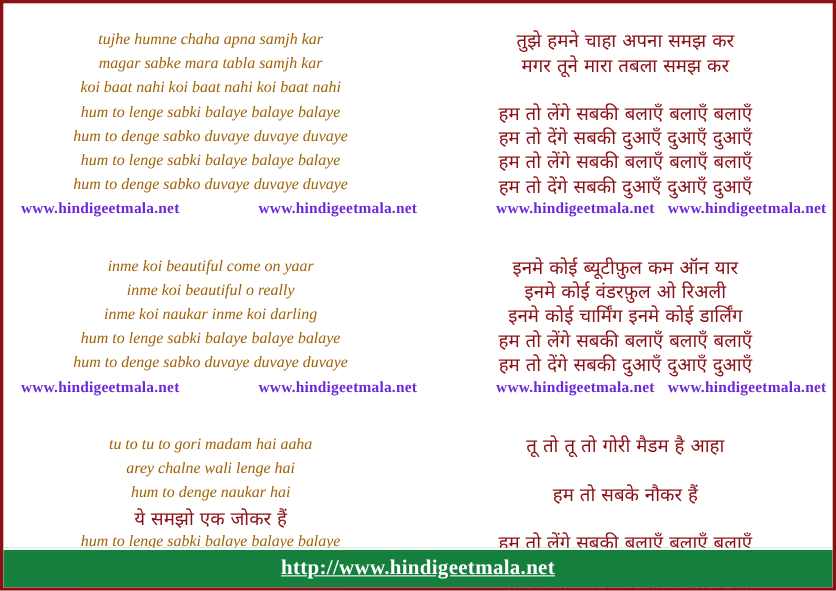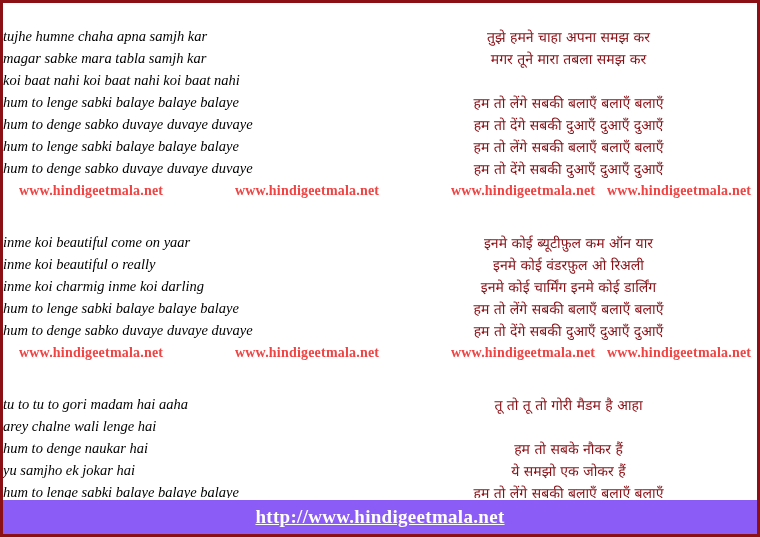--- a/index.html
+++ b/index.html
@@ -29,62 +29,62 @@
   }
   .line {
     position: relative;
     display: flex;
     width: 100%;
     height: 22px;
     align-items: center;
   }
   .col-left {
     width: 50%;
-    text-align: left;
+    text-align: center;
     font-style: italic;
     font-size: 14.5px;
-    color: #000000;
+    color: #a16207;
     white-space: nowrap;
     font-family: "Liberation Serif", serif;
   }
   .col-right {
     width: 50%;
     text-align: center;
-    font-size: 14px;
+    font-size: 17px;
     color: #8a1016;
     white-space: nowrap;
     font-family: "DejaVu Sans", sans-serif;
   }
   .stanza-gap { height: 26px; }
   .watermark-row {
     position: relative;
     height: 26px;
     width: 100%;
     overflow: hidden;
   }
   .watermark-row .wm {
     position: absolute;
     top: 4px;
     font-family: "Liberation Serif", serif;
     font-weight: bold;
     font-size: 14px;
-    color: #ef4444;
+    color: #6d28d9;
     letter-spacing: 0.2px;
     white-space: nowrap;
   }
   .wm1 { left: 16px; }
   .wm2 { left: 232px; }
   .wm3 { left: 448px; }
   .wm4 { left: 604px; }
   .footer {
     position: absolute;
     left: 0; bottom: 0;
     width: 754px;
     height: 36px;
-    background: #8b5cf6;
+    background: #15803d;
     display: flex;
     align-items: center;
     justify-content: center;
     border-top: 2px solid #ffffff;
   }
   .footer a {
     color: #ffffff;
     font-family: "Liberation Serif", serif;
     font-weight: bold;
     font-size: 19px;
@@ -141,21 +141,21 @@
     <div class="stanza">
       <div class="line">
         <div class="col-left">inme koi beautiful come on yaar</div>
         <div class="col-right">इनमे कोई ब्यूटीफ़ुल कम ऑन यार</div>
       </div>
       <div class="line">
         <div class="col-left">inme koi beautiful o really</div>
         <div class="col-right">इनमे कोई वंडरफ़ुल ओ रिअली</div>
       </div>
       <div class="line">
-        <div class="col-left">inme koi charmig inme koi darling</div>
+        <div class="col-left">inme koi naukar inme koi darling</div>
         <div class="col-right">इनमे कोई चार्मिंग इनमे कोई डार्लिंग</div>
       </div>
       <div class="line">
         <div class="col-left">hum to lenge sabki balaye balaye balaye</div>
         <div class="col-right">हम तो लेंगे सबकी बलाएँ बलाएँ बलाएँ</div>
       </div>
       <div class="line">
         <div class="col-left">hum to denge sabko duvaye duvaye duvaye</div>
         <div class="col-right">हम तो देंगे सबकी दुआएँ दुआएँ दुआएँ</div>
       </div>
@@ -176,21 +176,20 @@
         <div class="col-right">तू तो तू तो गोरी मैडम है आहा</div>
       </div>
       <div class="line">
         <div class="col-left">arey chalne wali lenge hai</div>
       </div>
       <div class="line">
         <div class="col-left">hum to denge naukar hai</div>
         <div class="col-right">हम तो सबके नौकर हैं</div>
       </div>
       <div class="line">
-        <div class="col-left">yu samjho ek jokar hai</div>
         <div class="col-right">ये समझो एक जोकर हैं</div>
       </div>
       <div class="line">
         <div class="col-left">hum to lenge sabki balaye balaye balaye</div>
         <div class="col-right">हम तो लेंगे सबकी बलाएँ बलाएँ बलाएँ</div>
       </div>
       <div class="line">
         <div class="col-left">hum to denge sabko duvaye duvaye duvaye</div>
         <div class="col-right">हम तो देंगे सबकी दुआएँ दुआएँ दुआएँ</div>
       </div>

